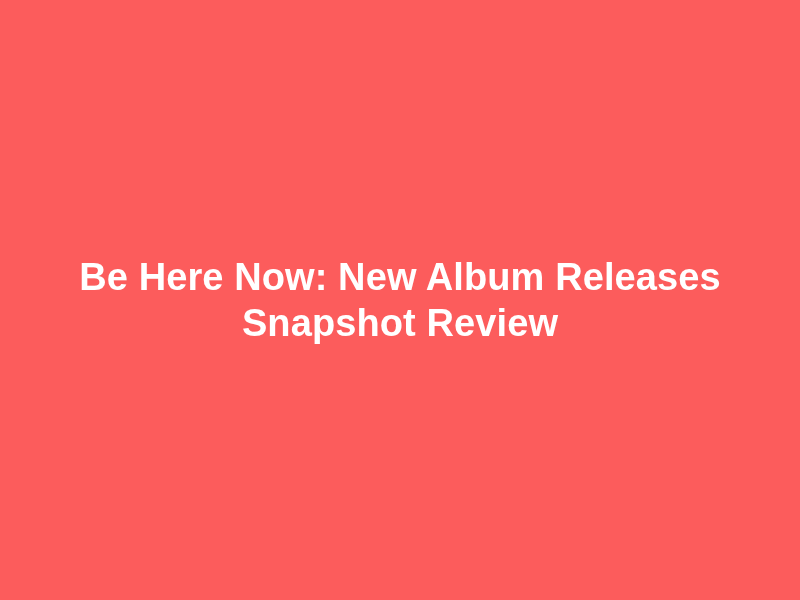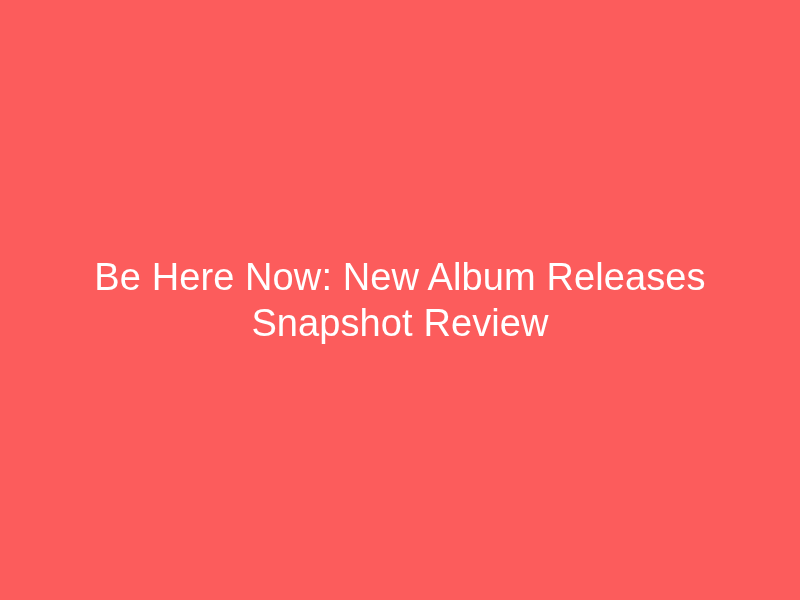--- a/index.html
+++ b/index.html
@@ -26,21 +26,21 @@
     padding: 0 56px;
   }
 
   #banner-title {
     margin: 0;
     width: 100%;
     text-align: center;
     color: #ffffff;
     font-family: "Liberation Sans", sans-serif;
     font-size: 38px;
-    font-weight: 400;
+    font-weight: 700;
     line-height: 46px;
     letter-spacing: 0.1px;
     word-wrap: break-word;
     -webkit-font-smoothing: antialiased;
   }
 </style>
 </head>
 <body>
 
 <div id="banner">

